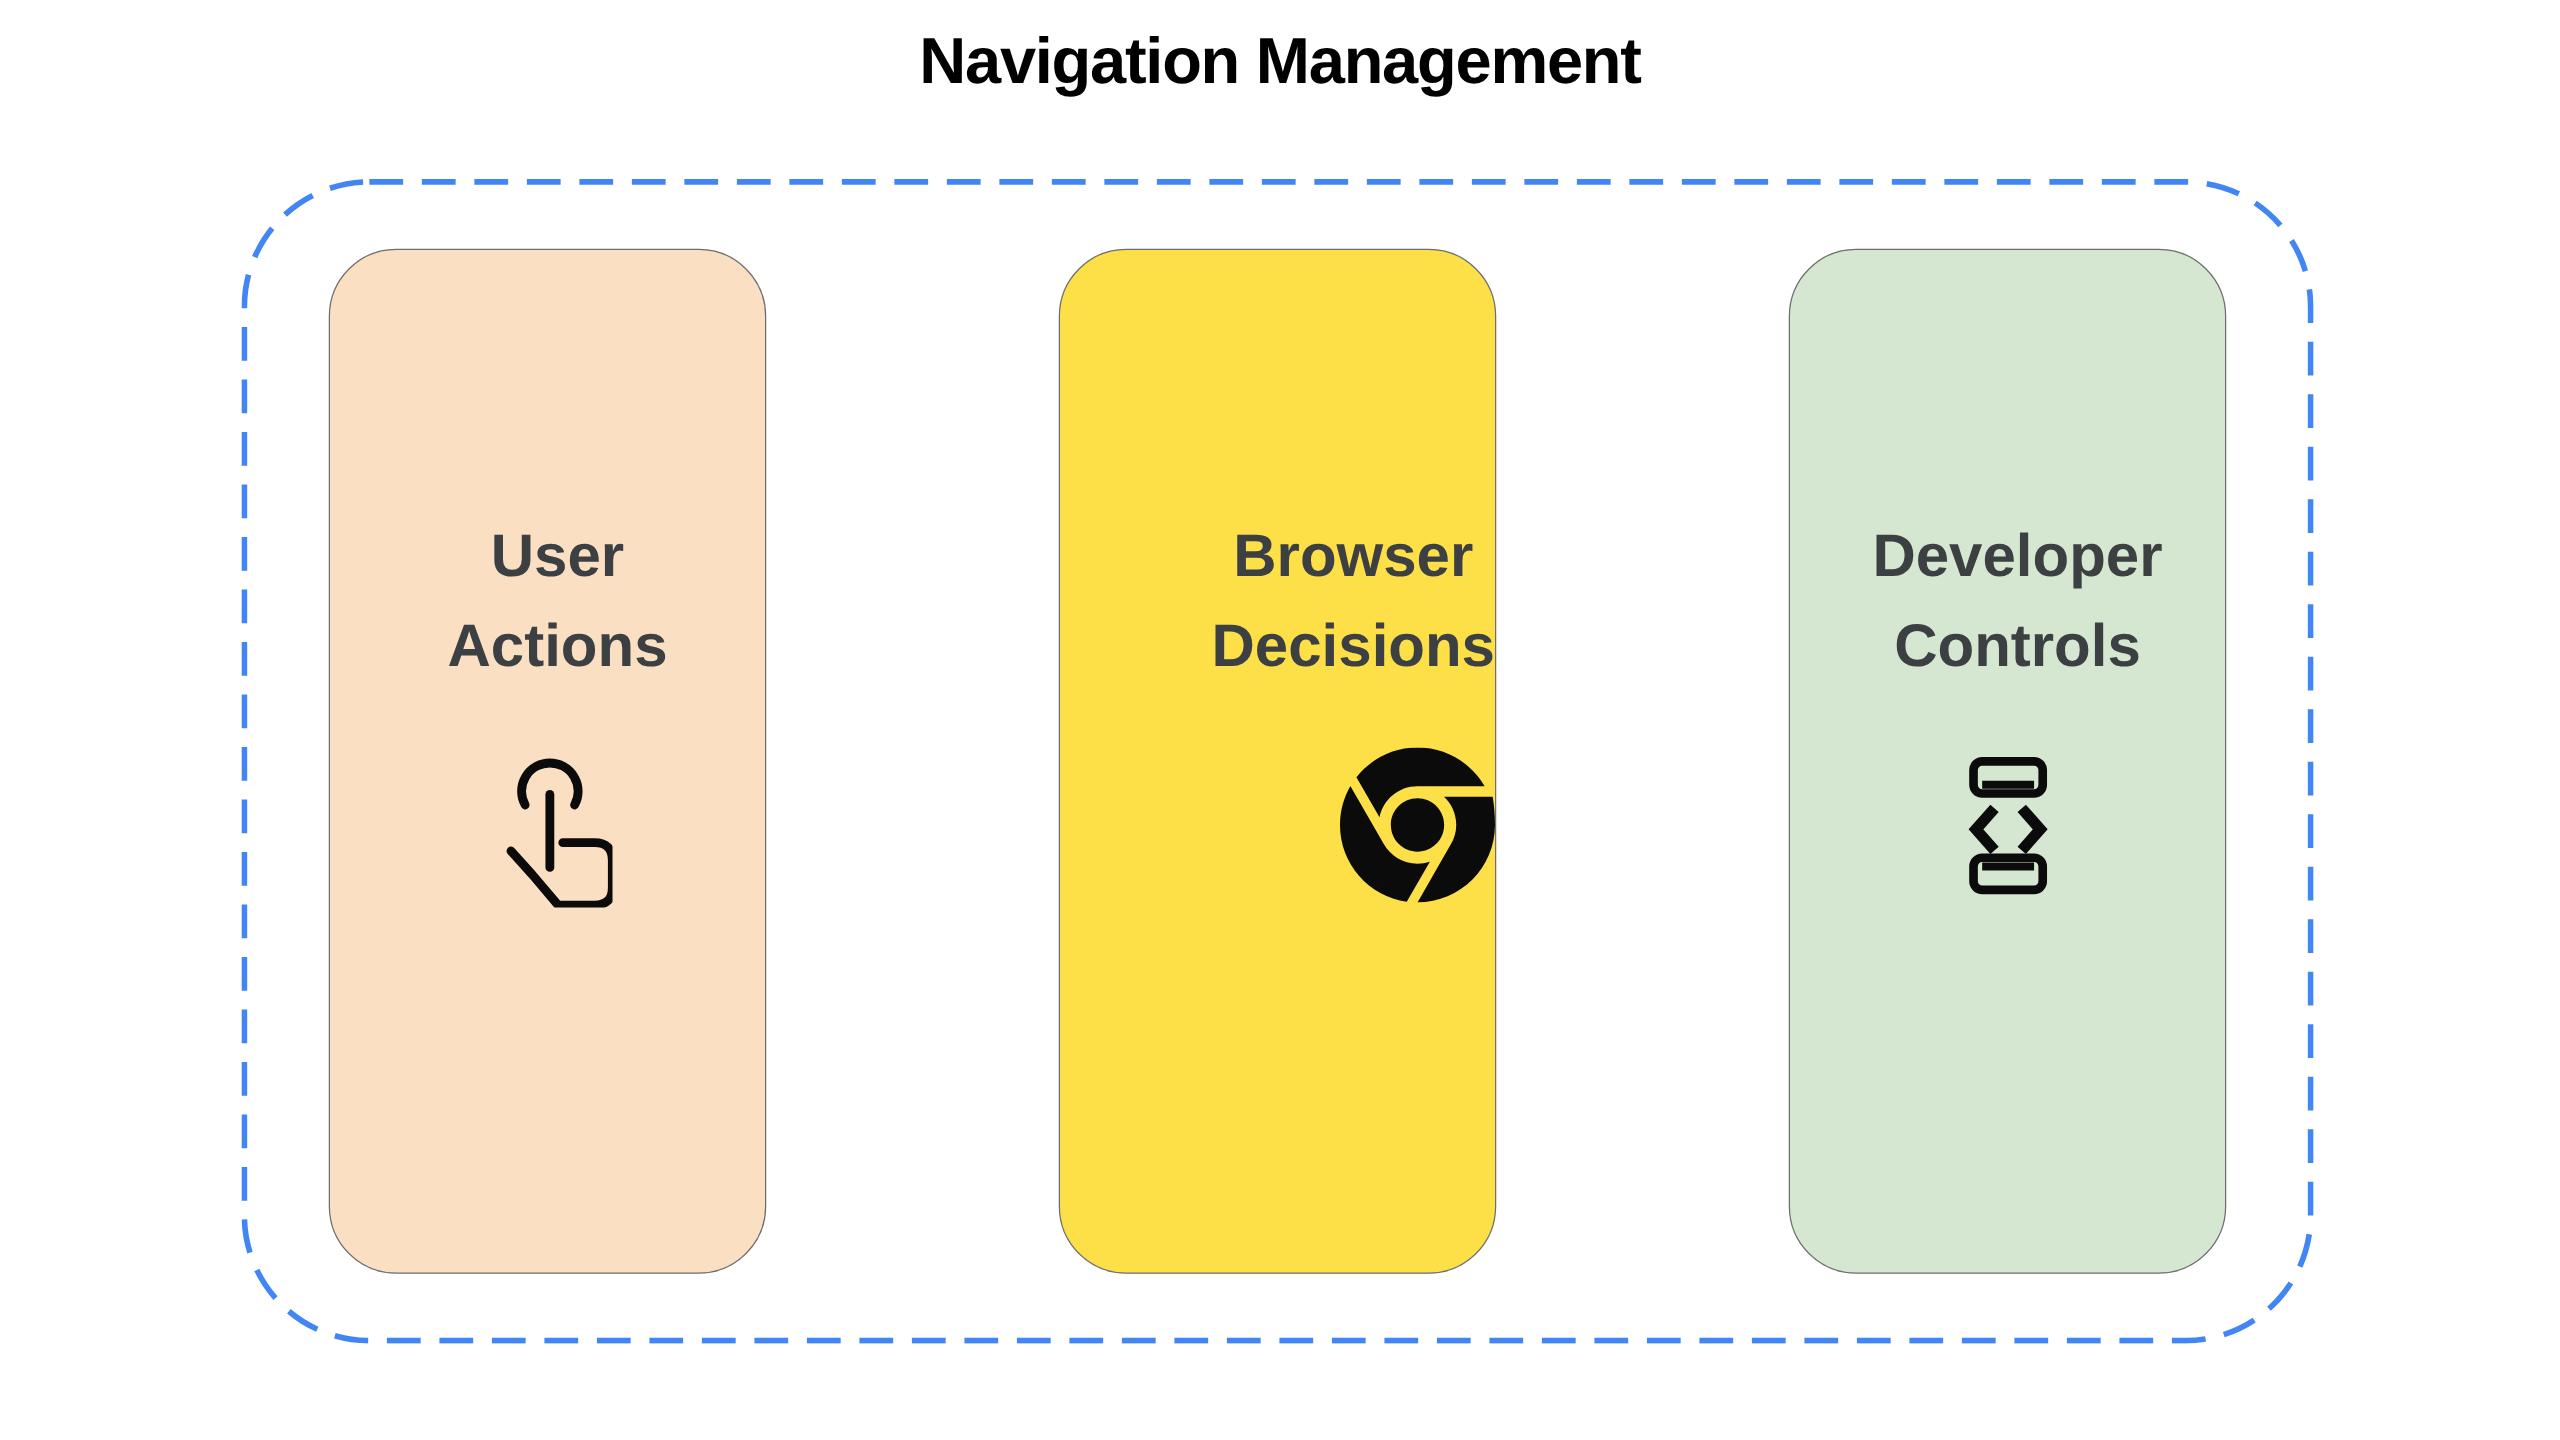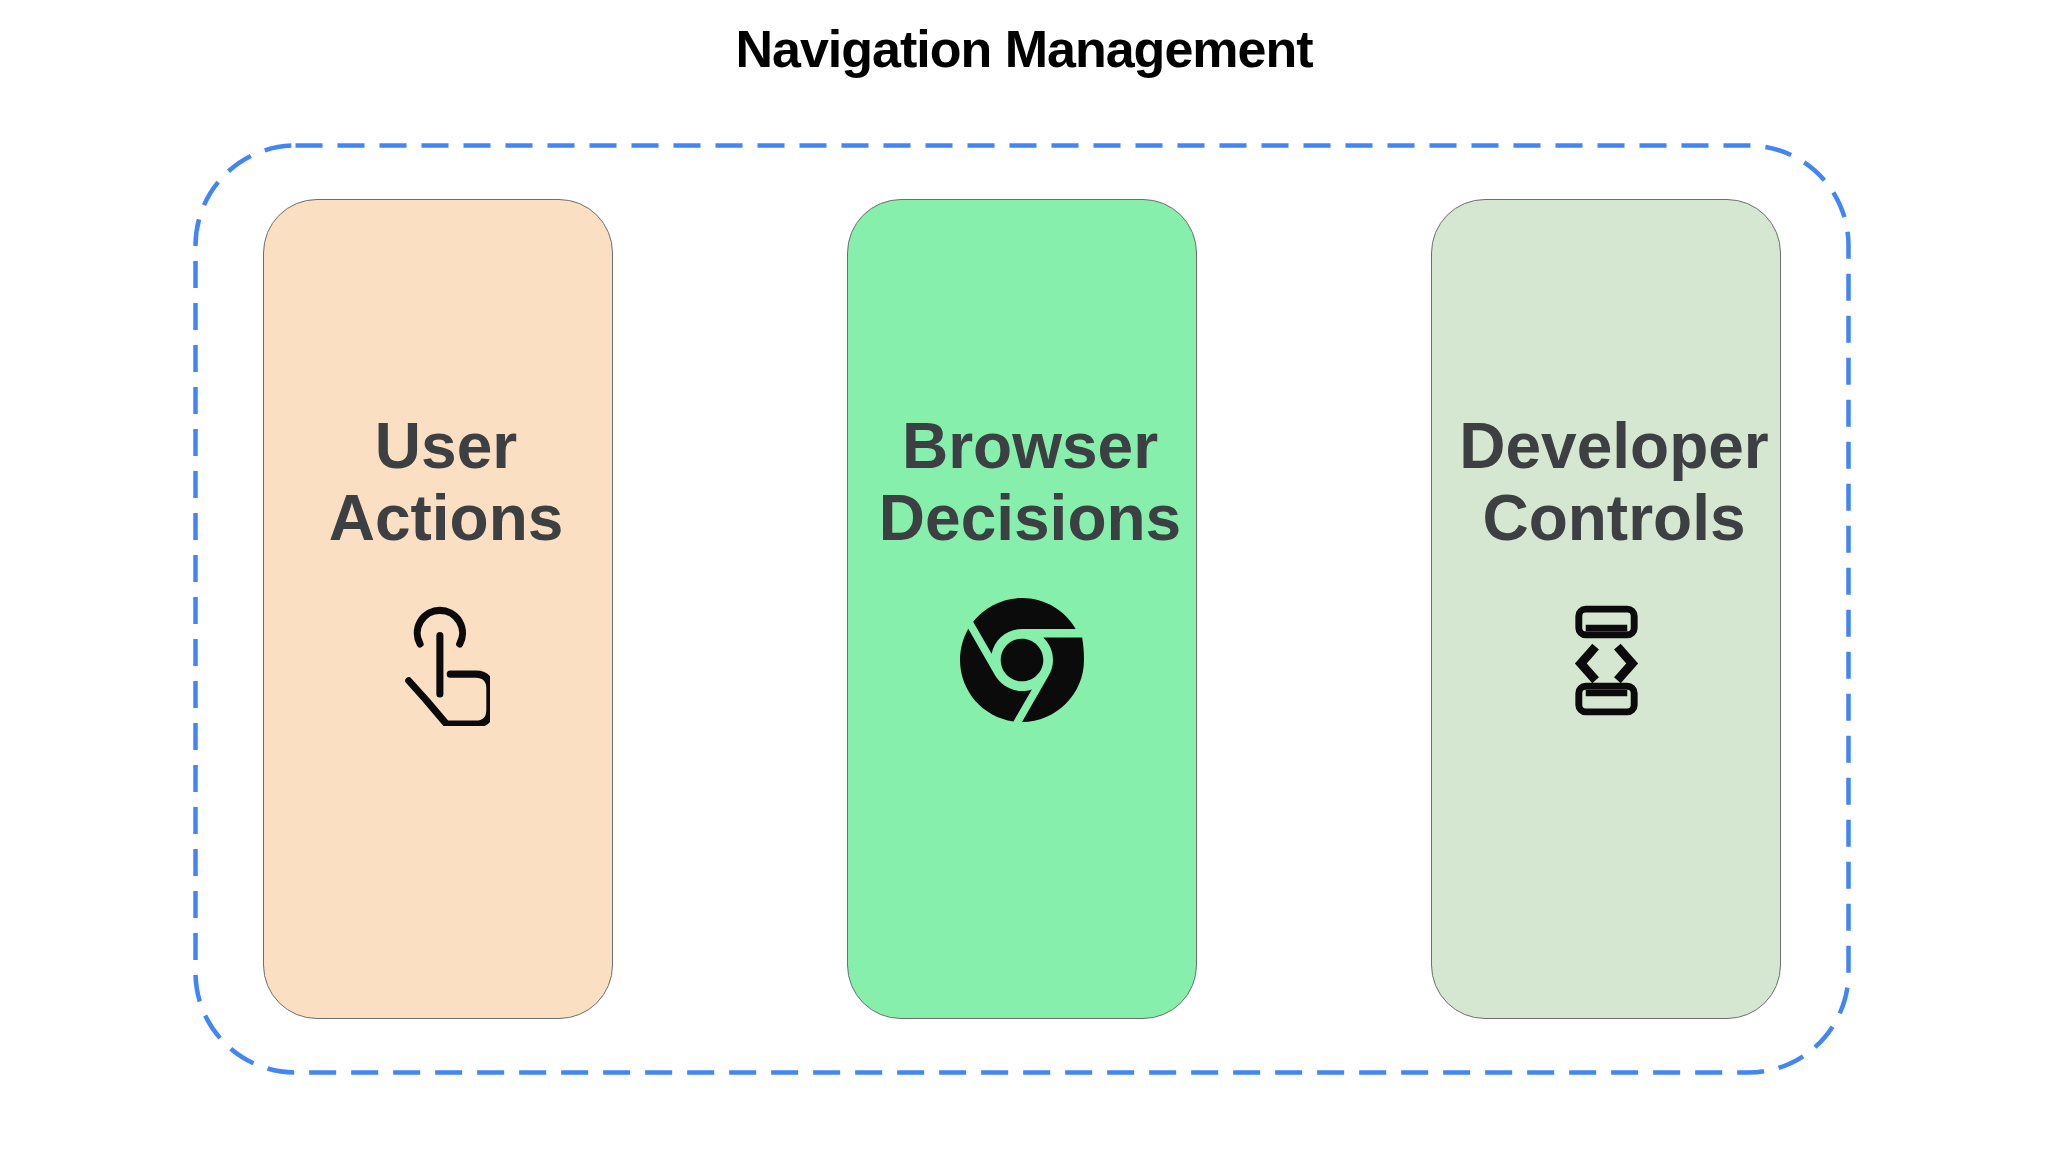--- a/index.html
+++ b/index.html
@@ -57,21 +57,21 @@
     height: 820px;
     border-radius: 54px;
     border: 1.5px solid var(--card-border, #6e6e6e);
     box-sizing: border-box;
     display: flex;
     flex-direction: column;
     align-items: center;
     padding-top: 210px;
   }
   .card-label {
-    font-size: 64px;
+    font-size: 48px;
     font-weight: 700;
     line-height: 72px;
     color: var(--label-color, #3c4043);
     text-align: center;
     white-space: pre-line;
     margin-left: 16px;
   }
   .card-icon {
     margin-top: 40px;
     height: 132px;
@@ -101,21 +101,21 @@
 Actions</div>
         <div class="card-icon">
           <svg width="104" height="132" viewBox="0 0 110 140" fill="none" stroke="currentColor" stroke-width="7.5" stroke-linecap="round" stroke-linejoin="round">
             <path d="M36 53 A24 24 0 1 1 78 53"></path>
             <path d="M57 44 V106"></path>
             <path d="M24 92 L42 112 L64 138 H95 Q110 138 110 123 V100 Q110 85 95 85 H68"></path>
           </svg>
         </div>
       </div>
 
-      <div class="card" style="background-color: #86efac;">
+      <div class="card" style="background-color: #fde047; align-items: flex-end;">
         <div class="card-label">Browser
 Decisions</div>
         <div class="card-icon">
           <svg width="124" height="124" viewBox="0 0 512 512" fill="currentColor">
             <path d="M0 256C0 209.4 12.47 165.6 34.27 127.1L144.1 318.3C166 357.5 207.9 384 256 384C270.3 384 283.1 381.7 296.8 377.4L220.5 509.6C95.9 492.3 0 385.3 0 256zM365.1 321.6C377.4 302.4 384 279.1 384 256C384 219.2 368.4 186.1 343.5 162.7H504.3C509.4 192.6 512 223.1 512 256C512 397.4 397.4 511.1 256 512L365.1 321.6zM477.8 128H256C193.1 128 142.3 172.1 130.5 230.7L54.19 98.47C101 38.53 174 0 256 0C350.8 0 433.5 51.48 477.8 128V128zM168 256C168 207.4 207.4 168 256 168C304.6 168 344 207.4 344 256C344 304.6 304.6 344 256 344C207.4 344 168 304.6 168 256z"></path>
           </svg>
         </div>
       </div>
 
       <div class="card" style="background-color: rgb(214, 231, 209); align-items: center;">

